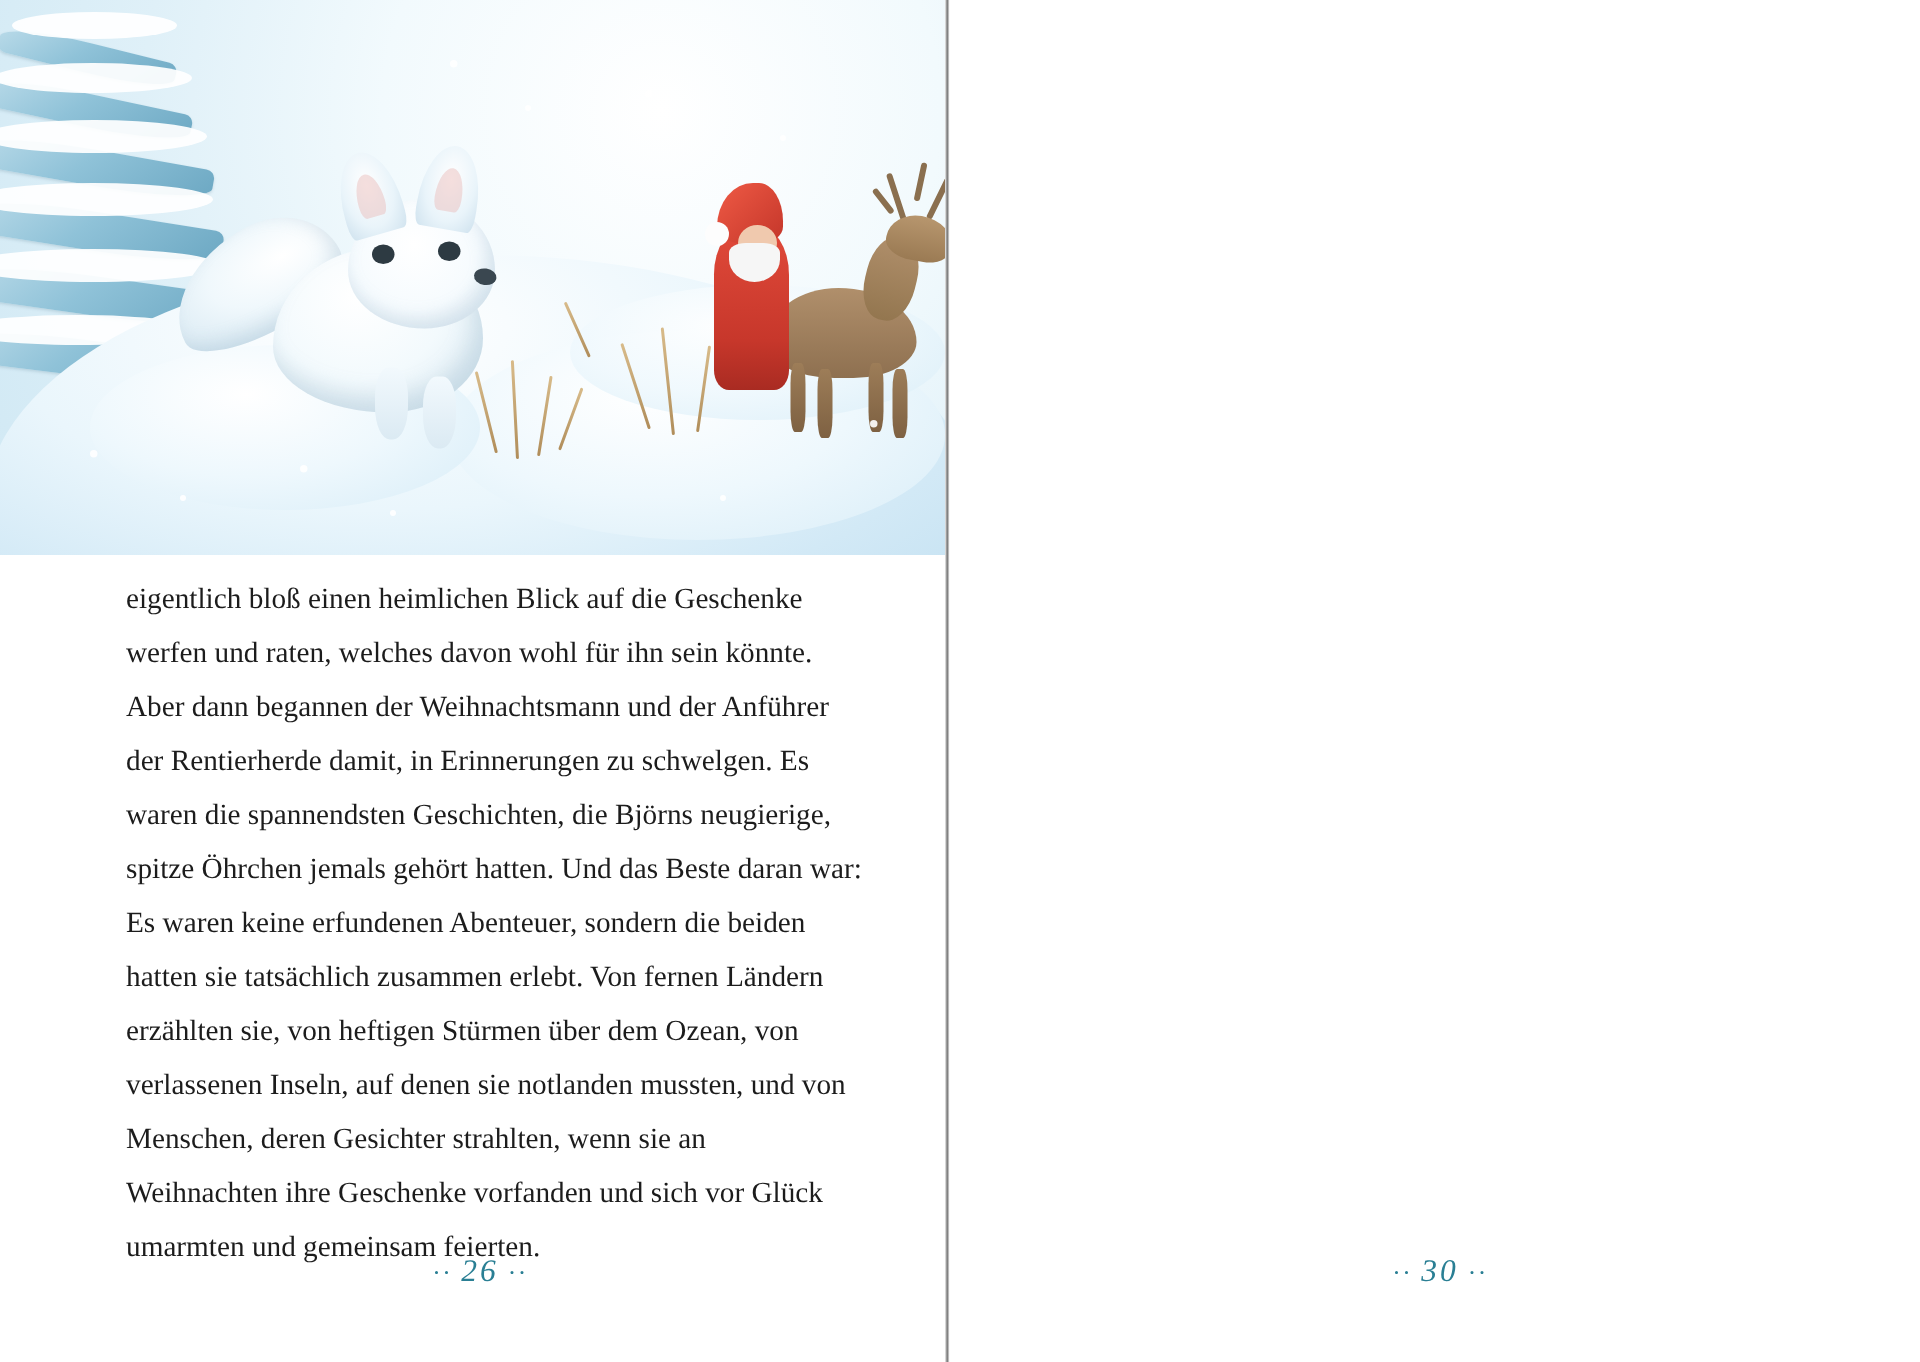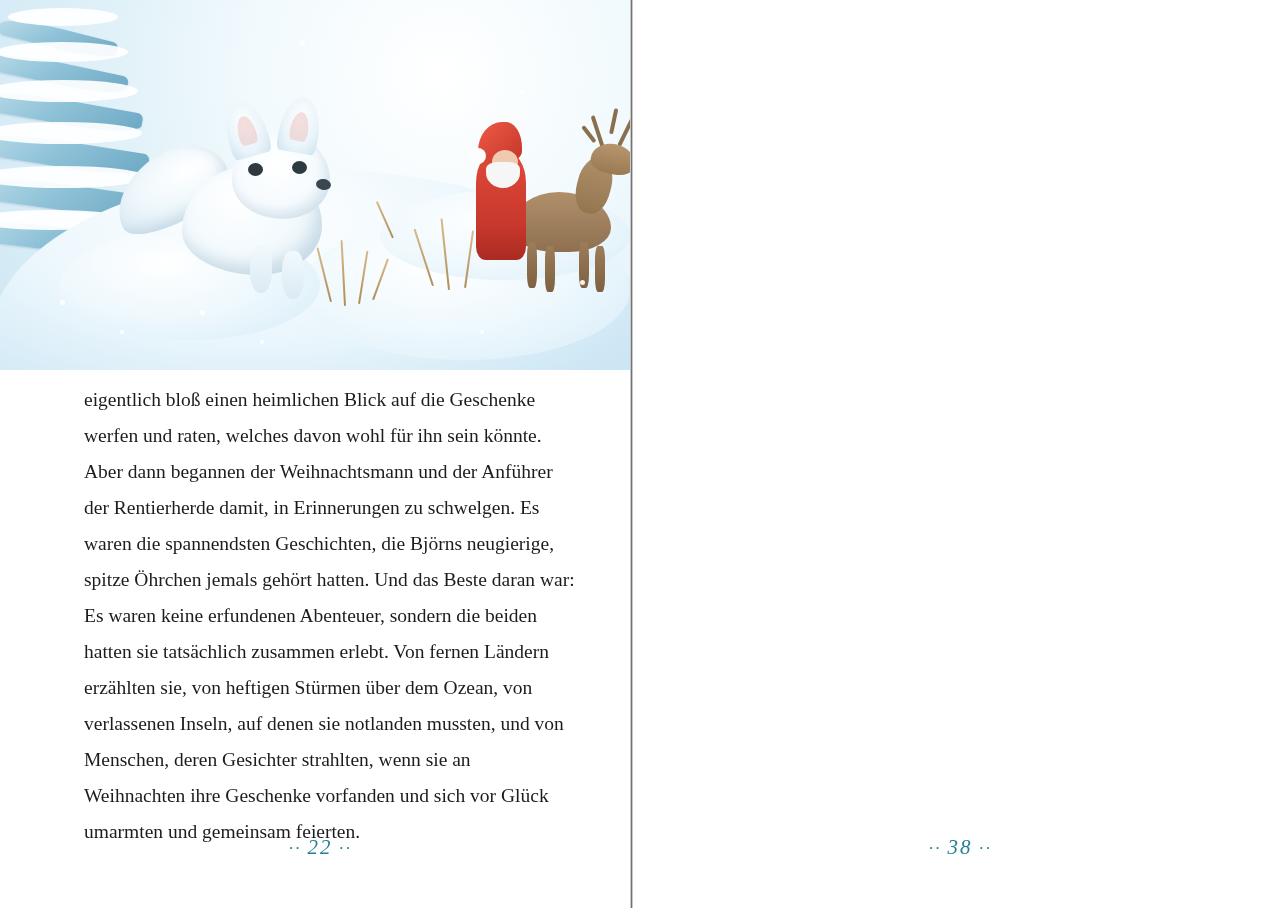--- a/index.html
+++ b/index.html
@@ -428,26 +428,26 @@
       <div class="snowflake" style="left:350px; top:70px; width:4px; height:4px;"></div>
       <div class="snowflake" style="left:300px; top:40px; width:5px; height:5px;"></div>
       <div class="snowflake" style="left:480px; top:330px; width:4px; height:4px;"></div>
     </div>
 
     <div class="text-col left-text">
       <p>eigentlich bloß einen heimlichen Blick auf die Geschenke werfen und raten, welches davon wohl für ihn sein könnte. Aber dann begannen der Weihnachtsmann und der Anführer der Rentierherde damit, in Erinnerungen zu schwelgen. Es waren die spannendsten Geschichten, die Björns neugierige, spitze Öhrchen jemals gehört hatten. Und das Beste daran war: Es waren keine erfundenen Abenteuer, sondern die beiden hatten sie tatsächlich zusammen erlebt. Von fernen Ländern erzählten sie, von heftigen Stürmen über dem Ozean, von verlassenen Inseln, auf denen sie notlanden mussten, und von Menschen, deren Gesichter strahlten, wenn sie an Weihnachten ihre Geschenke vorfanden und sich vor Glück umarmten und gemeinsam feierten.</p>
     </div>
 
     <div class="folio">
-      <span class="dots">··</span><span class="num">22</span><span class="dots">··</span>
+      <span class="dots">··</span><span class="num">26</span><span class="dots">··</span>
     </div>
   </div>
 
   <div class="gutter"></div>
 
   <div class="page page-right">
 
     <div class="folio">
-      <span class="dots">··</span><span class="num">38</span><span class="dots">··</span>
+      <span class="dots">··</span><span class="num">30</span><span class="dots">··</span>
     </div>
   </div>
 
 </div>
 
 </body></html>

